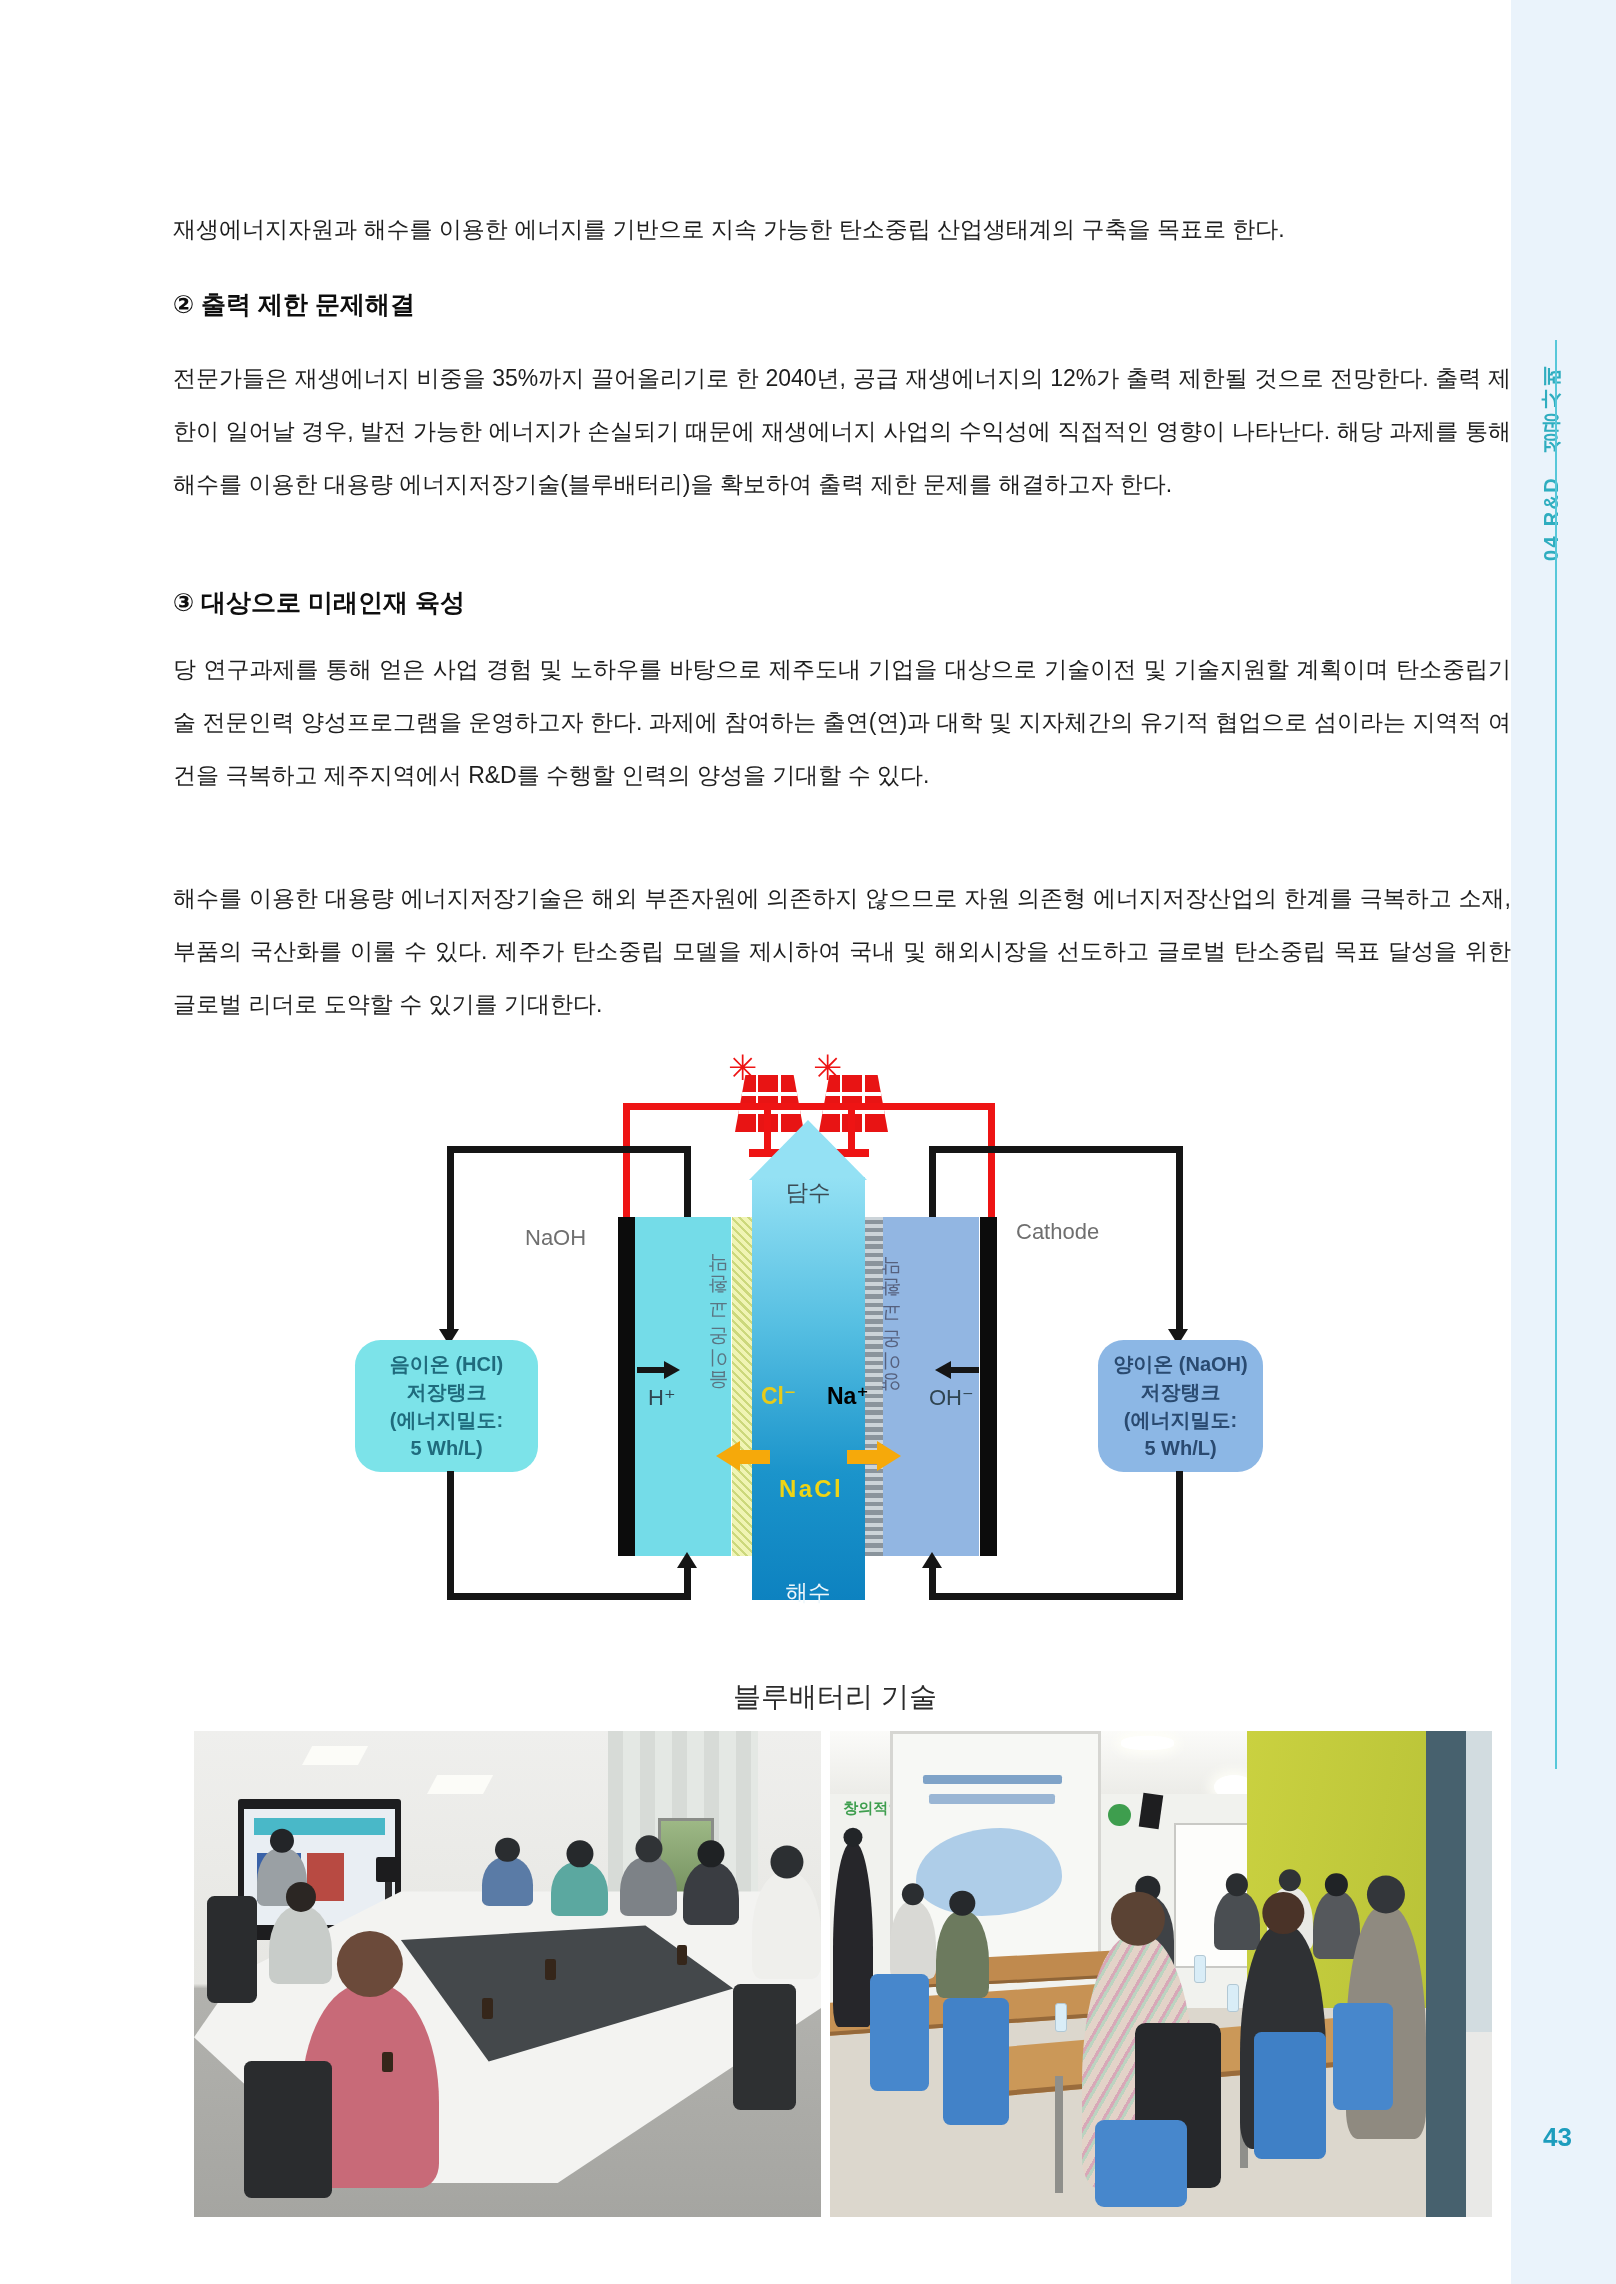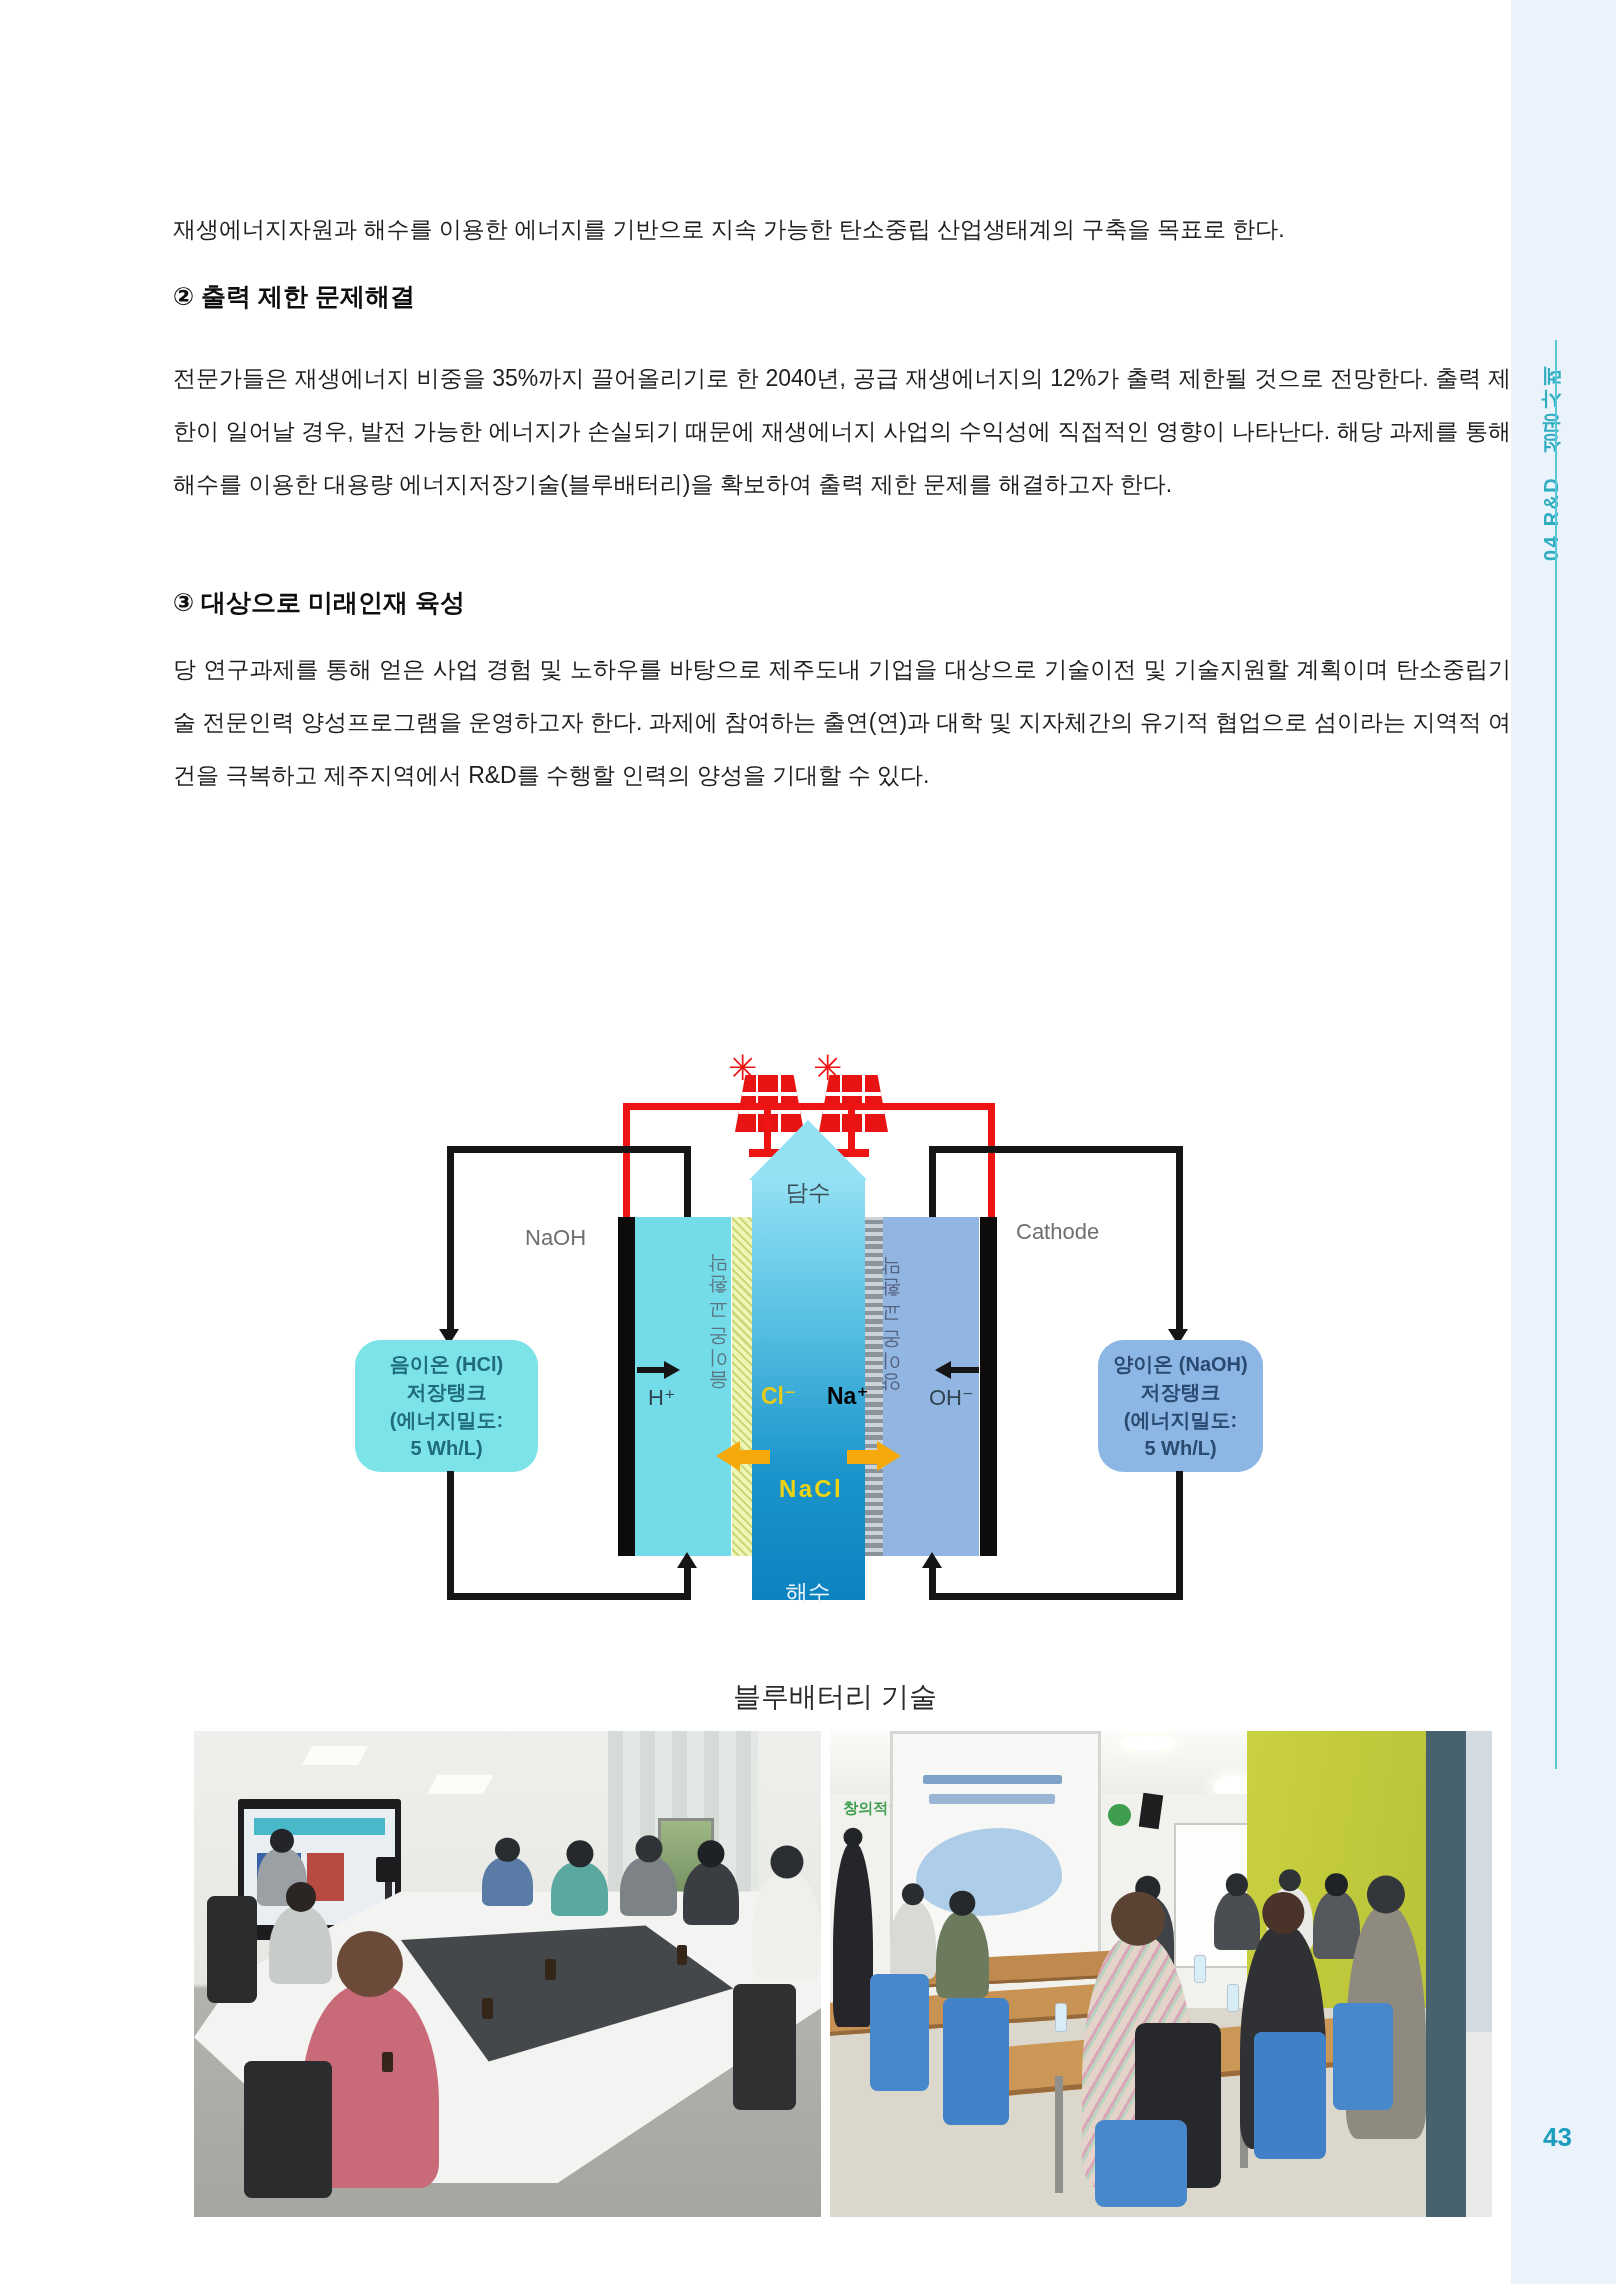--- a/index.html
+++ b/index.html
@@ -36,24 +36,25 @@
 <body>
 
 <div class="page">
 
   <div class="a" style="left:1511px;top:0;width:105px;height:2284px;background:#eaf3fb;"></div>
   <div class="a vtext" style="left:1537px;top:140px;height:421px;font-size:20px;font-weight:600;color:#2fadbf;">04 R&amp;D 성공사례</div>
   <div class="a" style="left:1555px;top:340px;width:2.3px;height:1429px;background:#57c7d9;"></div>
   <div class="a" style="left:1531px;top:2122px;width:53px;text-align:center;font-size:26px;font-weight:bold;color:#1d9dbd;">43</div>
 
   <div class="body-par" style="top:203px;">재생에너지자원과 해수를 이용한 에너지를 기반으로 지속 가능한 탄소중립 산업생태계의 구축을 목표로 한다.</div>
-  <div class="heading" style="top:280px;">② 출력 제한 문제해결</div>
+  <div class="heading" style="top:288px;">② 출력 제한 문제해결</div>
   <div class="body-par" style="top:352px;">전문가들은 재생에너지 비중을 35%까지 끌어올리기로 한 2040년, 공급 재생에너지의 12%가 출력 제한될 것으로 전망한다. 출력 제한이 일어날 경우, 발전 가능한 에너지가 손실되기 때문에 재생에너지 사업의 수익성에 직접적인 영향이 나타난다. 해당 과제를 통해 해수를 이용한 대용량 에너지저장기술(블루배터리)을 확보하여 출력 제한 문제를 해결하고자 한다.</div>
   <div class="heading" style="top:586px;">③ 대상으로 미래인재 육성</div>
   <div class="body-par" style="top:643px;">당 연구과제를 통해 얻은 사업 경험 및 노하우를 바탕으로 제주도내 기업을 대상으로 기술이전 및 기술지원할 계획이며 탄소중립기술 전문인력 양성프로그램을 운영하고자 한다. 과제에 참여하는 출연(연)과 대학 및 지자체간의 유기적 협업으로 섬이라는 지역적 여건을 극복하고 제주지역에서 R&amp;D를 수행할 인력의 양성을 기대할 수 있다.</div>
+  <div class="body-par" style="top:872px;">해수를 이용한 대용량 에너지저장기술은 해외 부존자원에 의존하지 않으므로 자원 의존형 에너지저장산업의 한계를 극복하고 소재, 부품의 국산화를 이룰 수 있다. 제주가 탄소중립 모델을 제시하여 국내 및 해외시장을 선도하고 글로벌 탄소중립 목표 달성을 위한 글로벌 리더로 도약할 수 있기를 기대한다.</div>
 
   <div class="a" style="left:0;top:0;width:1616px;height:2284px;pointer-events:none;">
 
     <div class="sun" style="left:728px;top:1050px;">✳</div>
     <div class="sun" style="left:813px;top:1050px;">✳</div>
     <div class="panel" style="left:735px;top:1075px;"></div>
     <div class="panel" style="left:819px;top:1075px;"></div>
     <div class="rl" style="left:764px;top:1110px;width:6.8px;height:41px;"></div>
     <div class="rl" style="left:848px;top:1110px;width:6.8px;height:41px;"></div>
     <div class="rl" style="left:749px;top:1149px;width:36px;height:7.5px;"></div>

